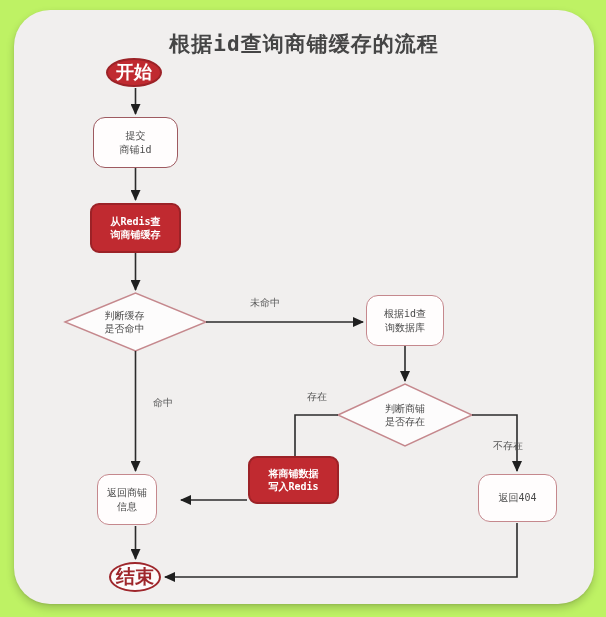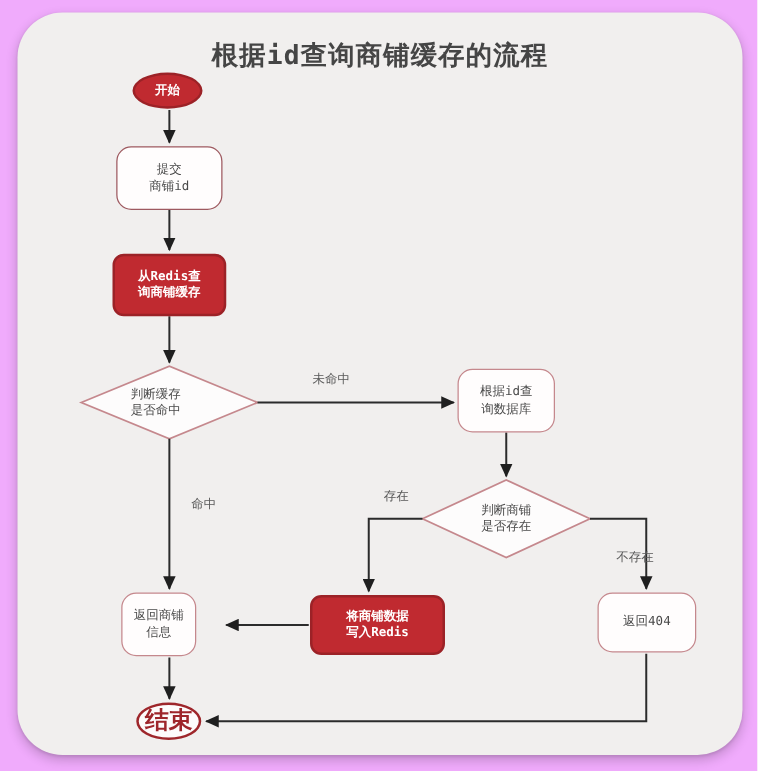--- a/index.html
+++ b/index.html
@@ -1,17 +1,17 @@
 <!DOCTYPE html>
 <html style="--accent-red: #c02a30; --accent-red-dark: #9c2227; --node-border-pink: #c5888d; --node-border-dark: #9e5a60; --end-red: #9e262b; --line: #2b2b2b; --text: #4a4a4a; --label-text: #595959; --panel-bg: #f1efee;"><head>
 <meta charset="utf-8">
 <style>
   html,body{margin:0;padding:0;background:#ffffff;}
   .stage{
-    position:relative;width:606px;height:617px;background:#f0abfc;overflow:hidden;
+    position:relative;width:606px;height:617px;background:#bef264;overflow:hidden;
     font-family:"DejaVu Sans Mono","DejaVu Sans","Liberation Sans",sans-serif;
   }
   .panel{
     position:absolute;left:14px;top:10px;width:580px;height:594px;
     background:var(--panel-bg,#f1efee);border-radius:36px;
     box-shadow:0 4px 9px rgba(0,0,0,.20), 0 1px 2px rgba(0,0,0,.08);
   }
   .title{
     position:absolute;left:14px;top:30px;width:580px;text-align:center;
     font-size:21px;font-weight:bold;color:#454545;letter-spacing:1px;
@@ -24,21 +24,21 @@
     text-align:center;white-space:pre-line;box-sizing:border-box;
     font-size:10px;line-height:1.35;color:var(--text,#4a4a4a);
   }
   .rect{background:#fffdfd;border:1.6px solid var(--node-border-pink,#c5888d);border-radius:12px;}
   .rect-dark{border-color:var(--node-border-dark,#9e5a60);}
   .red{
     background:var(--accent-red,#c02a30);border:2px solid var(--accent-red-dark,#9c2227);
     color:#ffffff;font-weight:bold;border-radius:9px;
   }
   .terminator{border-radius:50%;font-weight:bold;}
-  .start{background:var(--accent-red,#c02a30);border:2px solid var(--accent-red-dark,#9c2227);color:#fff;font-size:10px;}
+  .start{background:var(--accent-red,#c02a30);border:2px solid var(--accent-red-dark,#9c2227);color:#fff;font-size:18px;}
   .end{background:#fdfbfb;border:2px solid var(--end-red,#9e262b);color:var(--end-red,#9e262b);font-size:19px;}
   .dtext{background:transparent;z-index:3;}
   .elabel{
     position:absolute;z-index:3;text-align:center;font-size:10px;
     color:var(--label-text,#595959);
   }
 </style>
 </head>
 <body>
 
@@ -82,21 +82,21 @@
 
   <div class="node rect" style="left:366px;top:295px;width:78px;height:51px;">根据id查
 询数据库</div>
 
   <div class="node dtext" style="left:345px;top:389px;width:120px;height:52px;">判断商铺
 是否存在</div>
 
   <div class="node rect" style="left:97px;top:474px;width:60px;height:51px;">返回商铺
 信息</div>
 
-  <div class="node red" style="left:248px;top:476px;width:108px;height:48px;">将商铺数据
+  <div class="node red" style="left:248px;top:456px;width:91px;height:48px;">将商铺数据
 写入Redis</div>
 
   <div class="node rect" style="left:478px;top:474px;width:79px;height:48px;">返回404</div>
 
   <div class="node terminator end" style="left:109px;top:562px;width:52px;height:30px;">结束</div>
 
   <div class="elabel" style="left:234px;top:296px;width:62px;">未命中</div>
   <div class="elabel" style="left:142px;top:396px;width:42px;">命中</div>
   <div class="elabel" style="left:293px;top:390px;width:48px;">存在</div>
   <div class="elabel" style="left:477px;top:391px;width:62px;margin-top:48px;">不存在</div>

